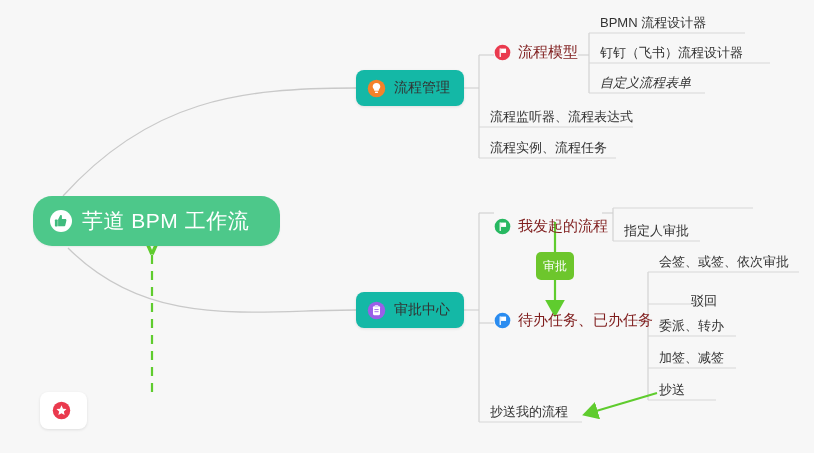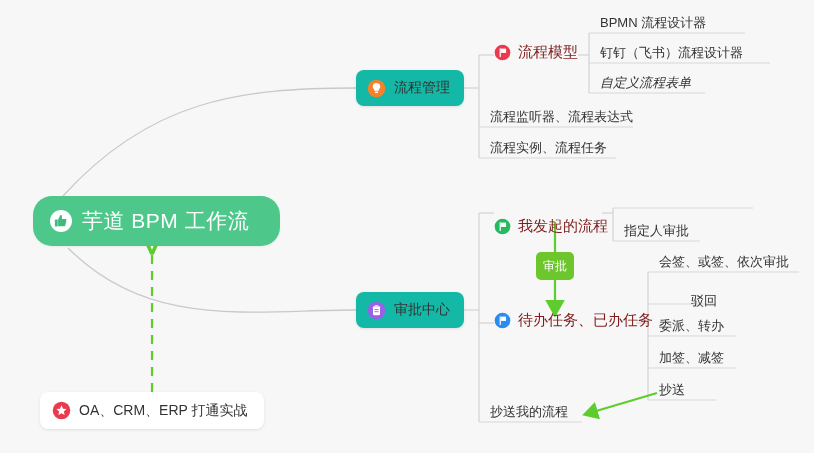--- a/index.html
+++ b/index.html
@@ -210,21 +210,20 @@
   </div>
 
   <div class="aux-node">
     <span class="icon">
       <svg width="19" height="19" viewBox="0 0 20 20">
         <circle cx="10" cy="10" r="9.2" fill="#ea3a4e"></circle>
         <path d="M10 4.6 L11.6 8.1 L15.3 8.5 L12.5 11.0 L13.3 14.7
                  L10 12.8 L6.7 14.7 L7.5 11.0 L4.7 8.5 L8.4 8.1 Z" fill="#ffffff"></path>
       </svg>
     </span>
-    <span class="aux-label">OA、CRM、ERP 打通实战</span>
   </div>
 
   <div class="branch-node" style="left:356px; top:70px;">
     <span class="icon">
       <svg width="19" height="19" viewBox="0 0 20 20">
         <circle cx="10" cy="10" r="9.2" fill="#f5822a"></circle>
         <path d="M10 4.3 C7.6 4.3 6.0 6.0 6.0 8.0 C6.0 9.5 7.0 10.4 7.6 11.2
                  L7.6 12.4 L12.4 12.4 L12.4 11.2 C13.0 10.4 14.0 9.5 14.0 8.0
                  C14.0 6.0 12.4 4.3 10 4.3 Z" fill="#ffffff"></path>
         <rect x="8.3" y="13.2" width="3.4" height="1.5" rx="0.7" fill="#ffffff"></rect>

